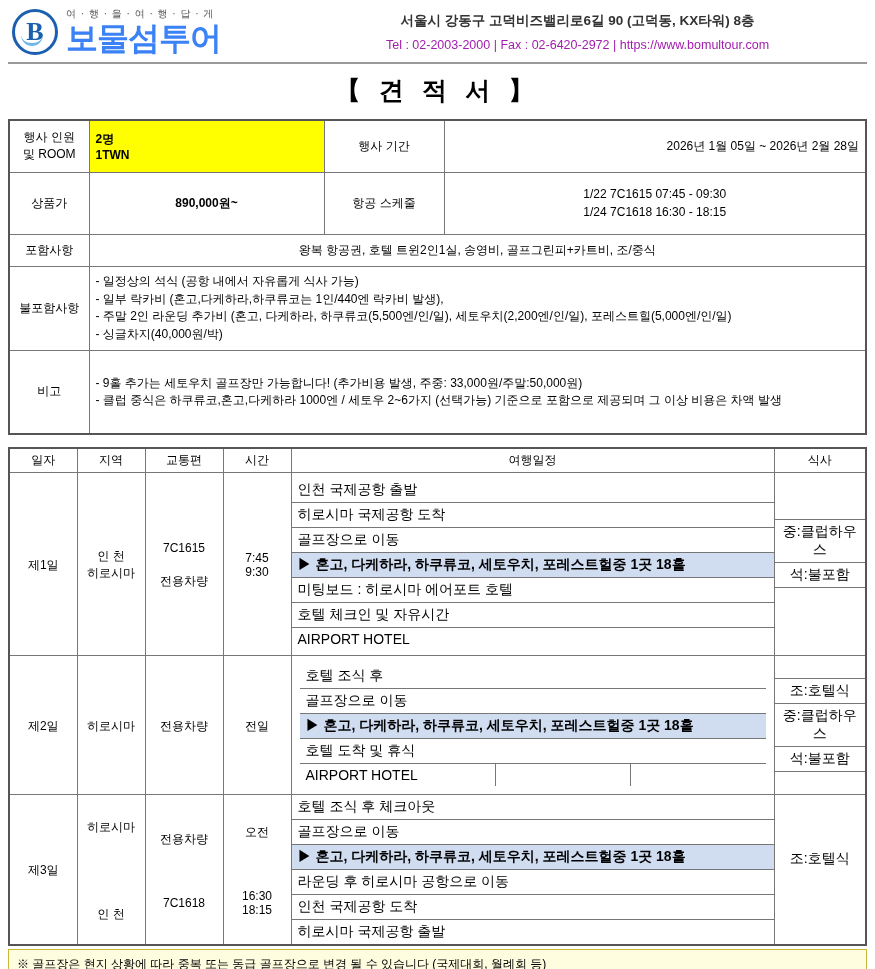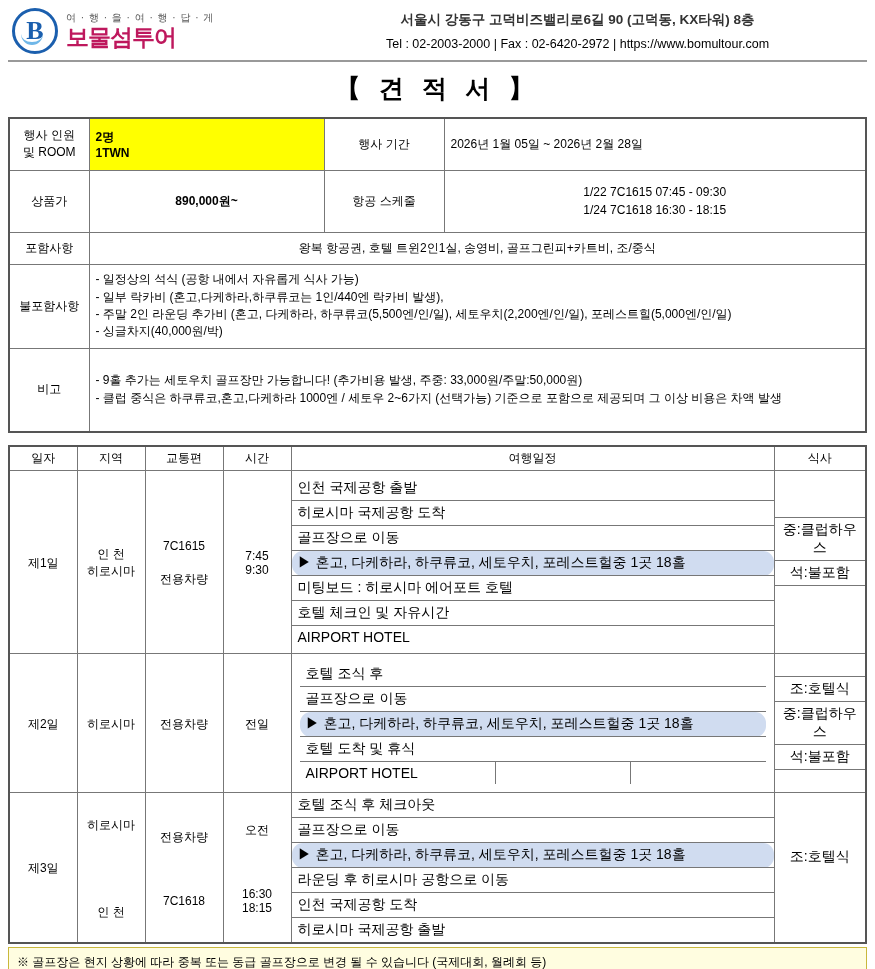--- a/index.html
+++ b/index.html
@@ -38,63 +38,63 @@
   .logo-mark::after {
     content: "";
     position: absolute; left: 6px; bottom: 6px;
     width: 22px; height: 10px;
     border-bottom: 3px solid #6fb7e8;
     border-radius: 0 0 14px 14px;
   }
   .logo-text { line-height: 1.1; }
   .logo-slogan { font-size: 10px; color: #555; letter-spacing: 1px; margin-bottom: 2px; }
   .logo-name {
-    font-size: 23px; font-weight: bold; color: #be185d;
+    font-size: 32px; font-weight: bold; color: #3b82f6;
     font-family: "Liberation Serif", serif; letter-spacing: -1px;
   }
   .addr-block { flex: 1; text-align: center; padding-left: 10px; }
   .addr-line1 { font-size: 13.5px; font-weight: bold; color: #333; margin-bottom: 8px; }
-  .addr-line2 { font-size: 12.5px; color: #000000; }
+  .addr-line2 { font-size: 12.5px; color: #a21caf; }
 
   
   .doc-title {
     text-align: center;
     font-size: 25px;
     font-weight: bold;
     letter-spacing: 6px;
     padding: 10px 0 12px 0;
     font-family: "Liberation Serif", serif;
   }
 
   
   table { border-collapse: collapse; width: 100%; }
   .tbl-top { border: 2px solid #555; }
   .tbl-top td { border: 1px solid #777; padding: 4px 6px; font-size: 12px; vertical-align: middle; }
   .lbl { text-align: center; background: #fff; font-size: 12.5px; }
-  .ctr { text-align: left; margin-top: 45px; }
+  .ctr { text-align: right; margin-top: 45px; }
   .hl { background: #ffff00; font-weight: bold; }
   .hl .line2 { font-weight: bold; }
   .price { text-align: center; font-size: 15px; font-weight: bold; }
   .sched-line { padding: 2px 0; text-align: center; }
   .multi { line-height: 1.45; font-size: 12px; }
   .incl { text-align: center; font-size: 12px; }
 
   .spacer { height: 12px; }
 
   
   .tbl-itin { border: 2px solid #555; table-layout: fixed; }
   .tbl-itin th, .tbl-itin td {
     border: 1px solid #777;
     font-size: 12px;
     padding: 3px 6px;
     vertical-align: middle;
   }
   .tbl-itin th { text-align: center; font-weight: normal; height: 22px; }
   .tbl-itin td.c { text-align: center; }
-  .row-hl { background: #d0dcf0; font-weight: normal; border-radius: 11px; }
+  .row-hl { background: #d0dcf0; font-weight: bold; }
   .sub-tbl { width: 100%; border-collapse: collapse; }
   .sub-tbl td {
     border: 1px solid #777;
     border-left: none; border-right: none;
     padding: 3px 6px; height: 22px; font-size: 14px;
   }
   .sub-tbl tr:first-child td { border-top: none; }
   .sub-tbl tr:last-child td { border-bottom: none; }
   .day-cell { vertical-align: top; padding-top: 5px !important; }
   .nob td { border: none; }

